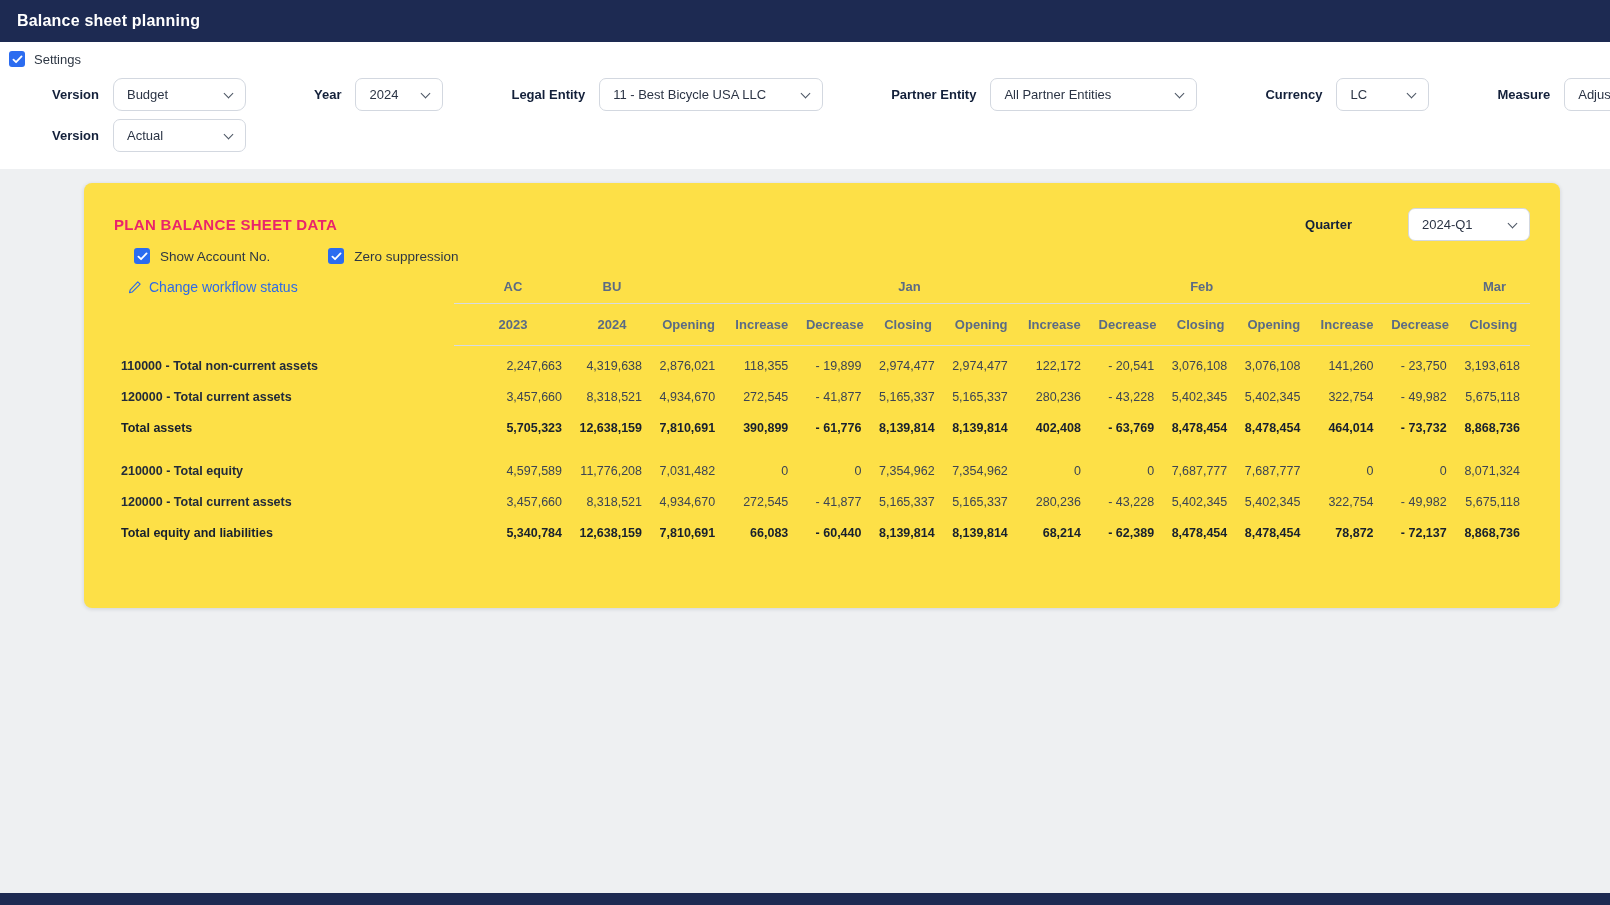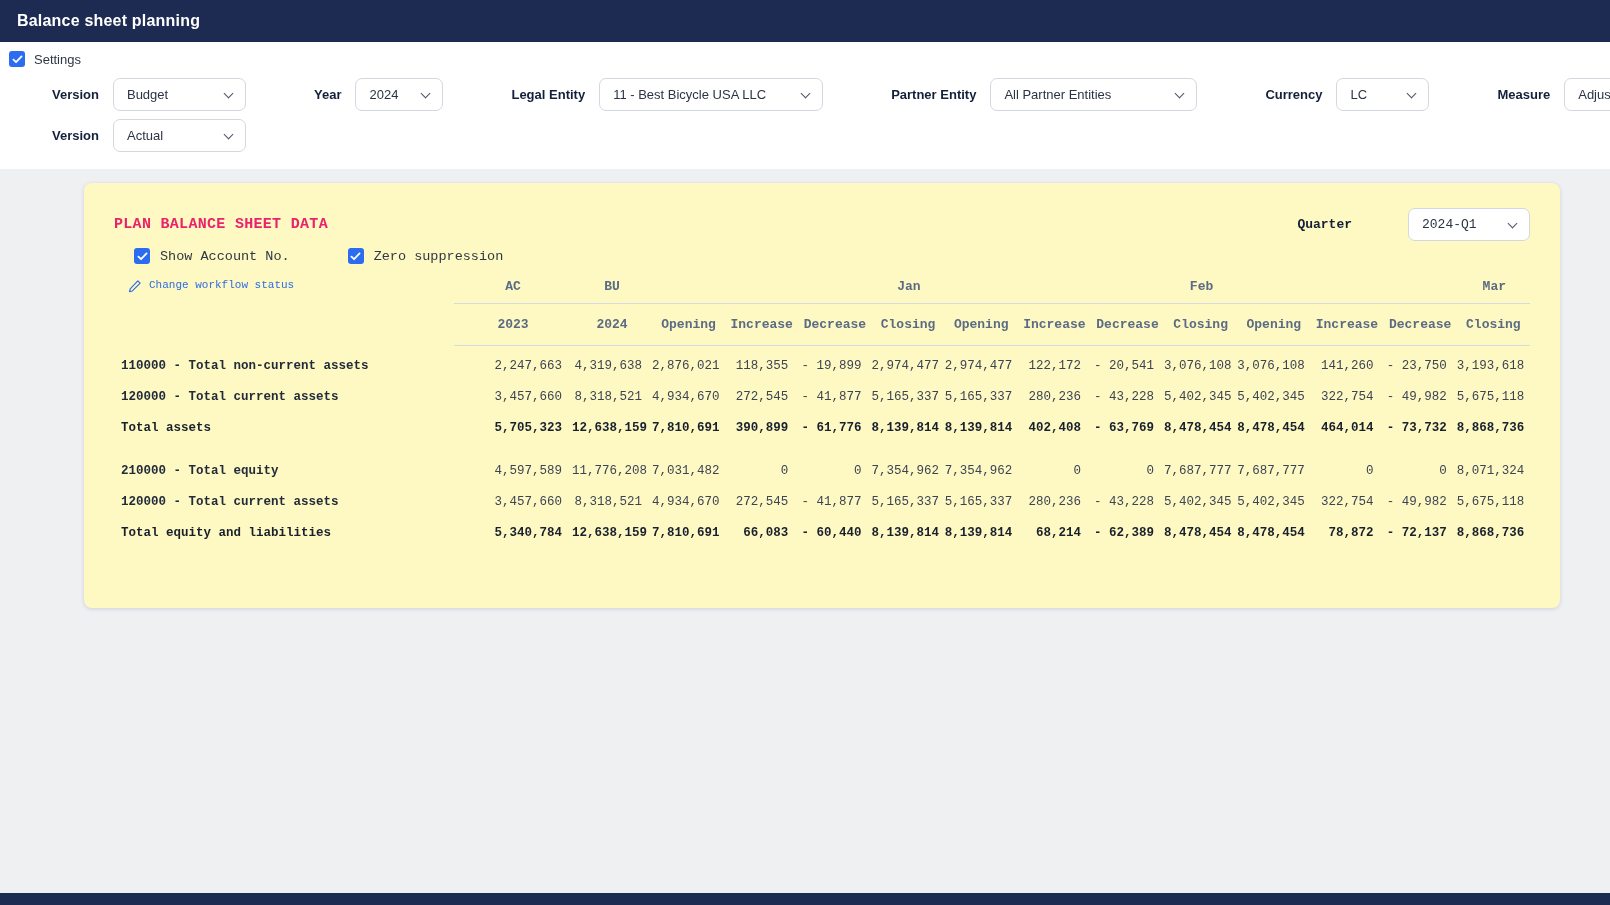--- a/index.html
+++ b/index.html
@@ -12,38 +12,38 @@
   .settings-bar { background:#fff; display:flex; align-items:center; gap:9px; padding:9px 10px 3px 9px; }
   .cb-label { font-size:13px; color:#2e3744; }
 
   .filters { background:#fff; padding:8px 18px 17px 52px; display:flex; flex-direction:column; gap:8px; }
   .filter-row { display:flex; align-items:center; gap:68px; }
   .filter-group { display:flex; align-items:center; gap:14px; }
   .filter-label { font-size:13px; font-weight:700; color:#13203a; white-space:nowrap; }
 
   .select { height:33px; background:#fff; border:1px solid #d3d8e0; border-radius:7px; display:flex; align-items:center; justify-content:space-between; padding:0 13px; font-size:13px; color:#2b3445; cursor:pointer; white-space:nowrap; }
   .chev { width:7px; height:7px; border-right:1.5px solid #4b5563; border-bottom:1.5px solid #4b5563; transform:rotate(45deg); margin-top:-3px; margin-left:12px; flex:none; }
-  .w-budget{width:133px;} .w-year{width:88px;} .w-legal{width:224px;} .w-partner{width:207px;}
+  .w-budget{width:133px;border-radius:9px;} .w-year{width:88px;} .w-legal{width:224px;} .w-partner{width:207px;}
   .w-currency{width:93px;} .w-measure{width:146px;} .w-actual{width:133px;} .w-quarter{width:122px;margin-left:40px;}
 
   .cb { width:16px; height:16px; border-radius:3px; background:#2b6cf0; display:inline-flex; align-items:center; justify-content:center; flex:none; cursor:pointer; }
   .cb svg { display:block; }
 
   .main { padding:14px 50px 0 84px; }
-  .card { background:#fef9c3; border-radius:8px; box-shadow:0 1px 4px rgba(20,30,60,.14); padding:25px 30px 60px 30px; min-height:422px;font-family:Liberation Mono, monospace; }
+  .card { background:#fde047; border-radius:8px; box-shadow:0 1px 4px rgba(20,30,60,.14); padding:25px 30px 60px 30px; min-height:422px; }
   .card-head { display:flex; align-items:center; justify-content:space-between; }
   .card-title { font-size:15px; font-weight:700; color:#e9246b; letter-spacing:.3px; }
   .quarter-group { display:flex; align-items:center; gap:16px; }
 
   .cb-row { display:flex; align-items:center; gap:58px; margin-top:7px;padding-left:20px; }
   .cb-group { display:flex; align-items:center; gap:10px; cursor:pointer; }
   .cb-group .cb-label { font-size:13.5px; }
 
   .table-wrap { position:relative; margin-top:6px; }
-  .wf-link { position:absolute; left:14px; top:9px; display:flex; align-items:flex-start; gap:7px; color:#2e6be6; font-size:11px; cursor:pointer; }
+  .wf-link { position:absolute; left:14px; top:9px; display:flex; align-items:center; gap:7px; color:#2e6be6; font-size:14px; cursor:pointer; }
 
   table.bs { width:100%; border-collapse:collapse; table-layout:fixed; }
   col.c-label{width:340px;} col.c-ac{width:118px;} col.c-bu{width:80px;}
   .gh-row th { height:33px; font-size:13px; font-weight:700; color:#5b6b84; border-bottom:1px solid #d6dbe2; vertical-align:middle; }
   .sh-row th { height:42px; font-size:13px; font-weight:700; color:#5b6b84; border-bottom:1px solid #d6dbe2; text-align:center; vertical-align:middle; }
   th.label-col { border-bottom:none !important; }
   .gh-center { text-align:center; }
   .gh-right { text-align:right; padding-right:24px; }
 
   tbody td { height:31px; font-size:12.5px; color:#3c4453; text-align:right; padding-right:10px; vertical-align:middle; white-space:nowrap; }

